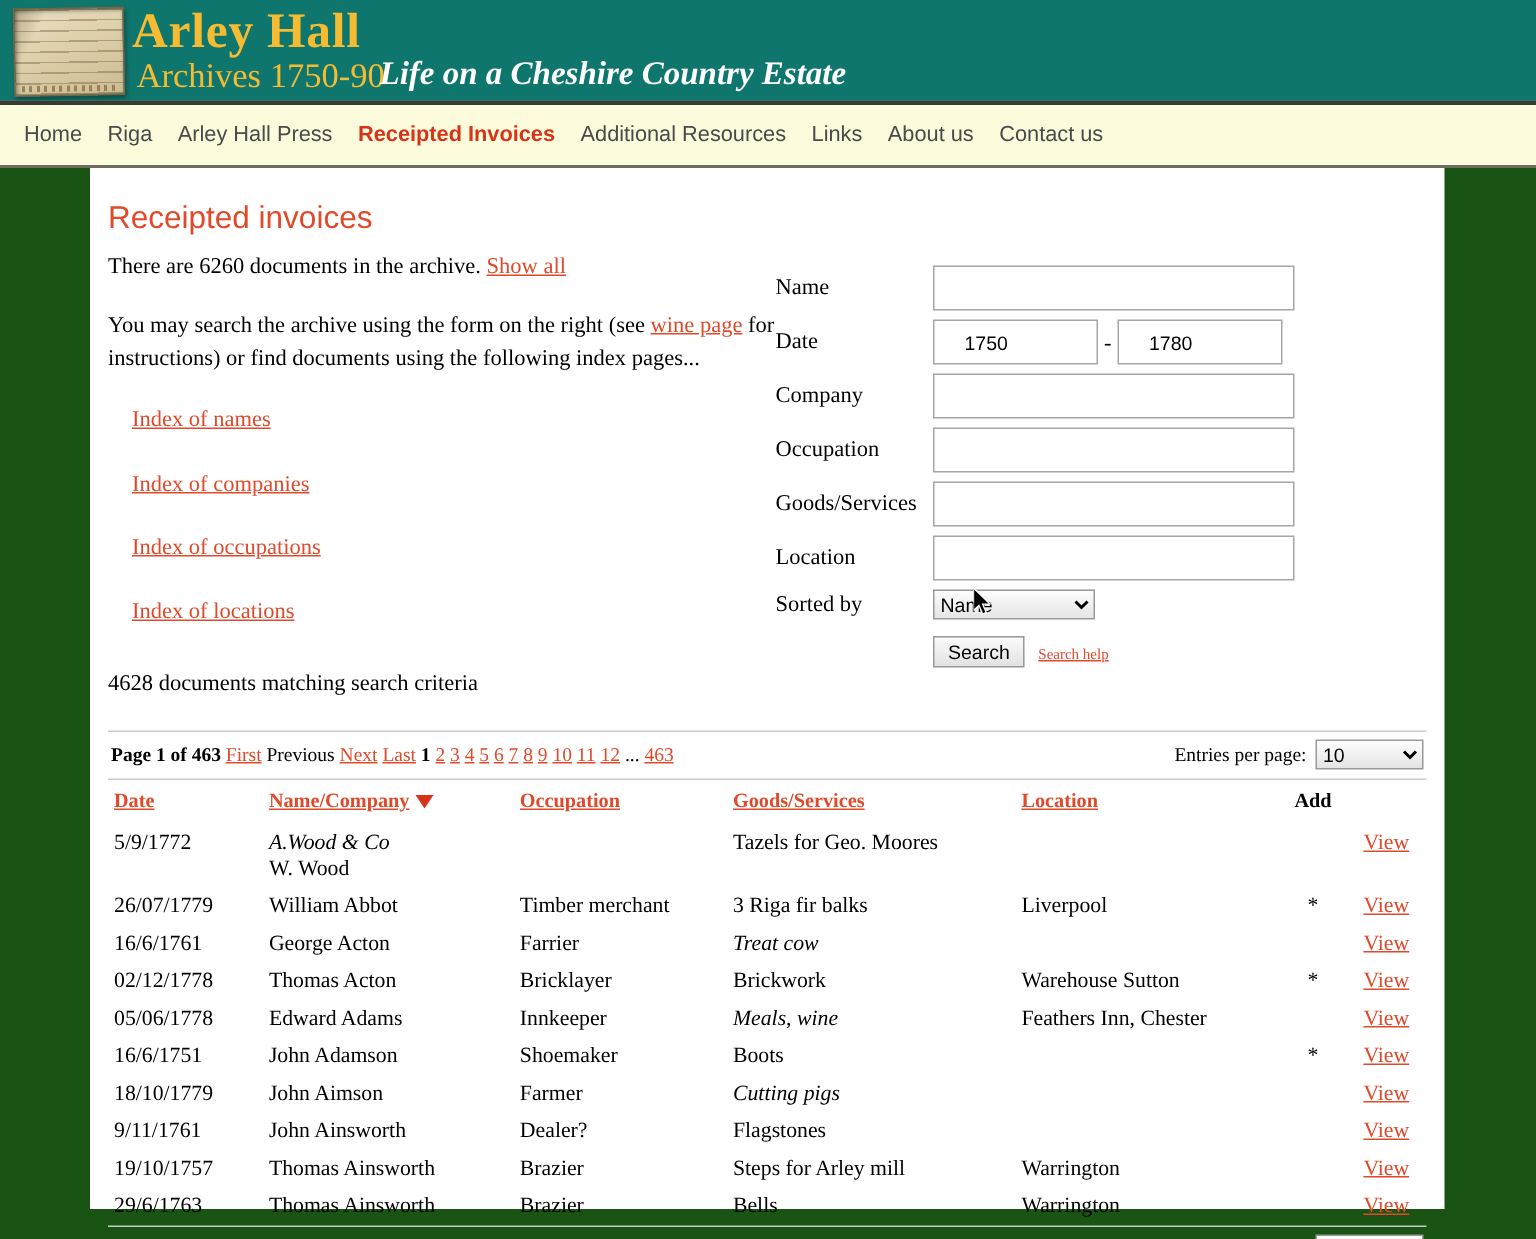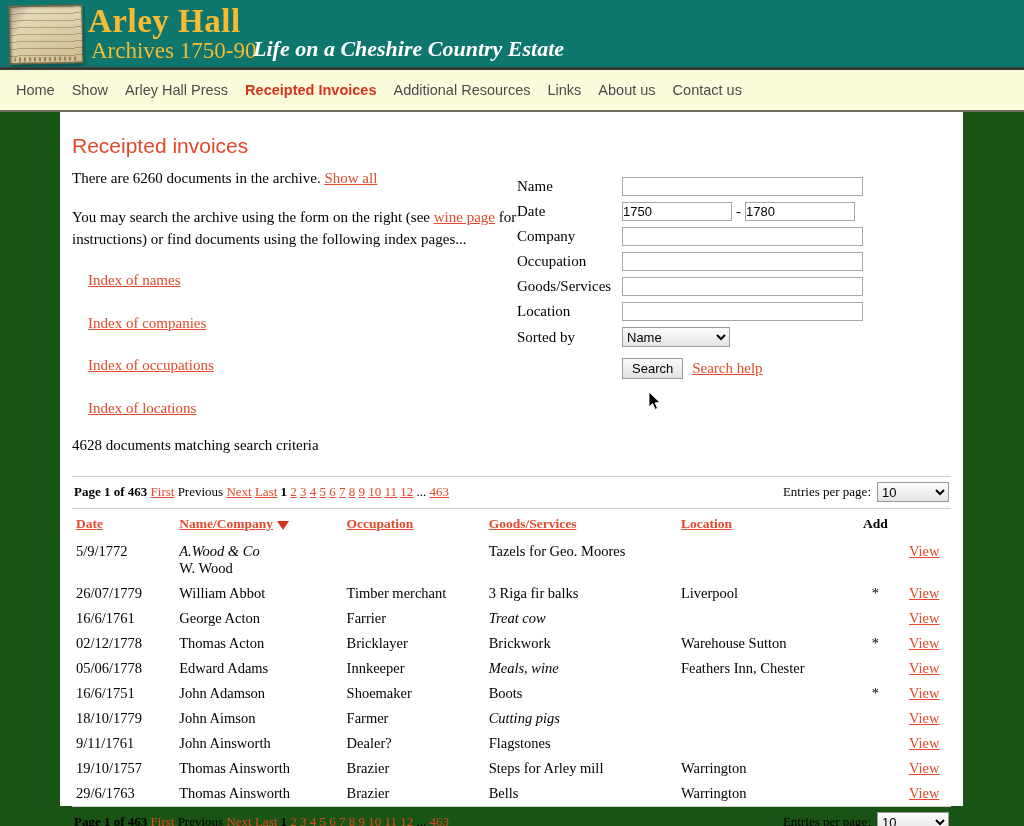--- a/index.html
+++ b/index.html
@@ -138,24 +138,24 @@
   .indexlist div { margin: 16px; }
 
   
   .form { margin-left: 0px; padding-top: 6px; }
   .form table { border-collapse: collapse; }
   .form td { padding: 3px 0; vertical-align: middle; }
   .form td.lbl { width: 105px; font-size: 15px; }
   input.tf {
     font-family: "Liberation Sans", "DejaVu Sans", sans-serif;
     font-size: 13px;
-    height: 19px;
+    height: 30px;
     box-sizing: border-box;
     border: 1px solid #a6a6a6;
-    padding: 1px 0;
+    padding: 1px 20px;
     background: #fff;
     color: #000;
   }
   input.wide { width: 241px; }
   input.half { width: 110px; }
   .dash { padding: 0 4px; }
   select.sel {
     font-family: "Liberation Sans", "DejaVu Sans", sans-serif;
     font-size: 13px;
     height: 20px;
@@ -168,21 +168,21 @@
     font-family: "Liberation Sans", "DejaVu Sans", sans-serif;
     font-size: 13px;
     padding: 2px 9px;
     border: 1px solid #9a9a9a;
     background: linear-gradient(#fbfbfb, #e2e2e2);
     color: #000;
     cursor: pointer;
   }
   .searchhelp {
     margin-left: 9px;
-    font-size: 15px;
+    font-size: 10px;
     color: #e0492a;
     text-decoration: underline;
     cursor: pointer;
   }
 
   
   .resultcount { margin: 0 0 22px 0; }
 
   .pagerule { border: none; border-top: 1px solid #c9c9c9; margin: 0; }
   .pagebar {
@@ -283,21 +283,21 @@
 
 <div class="banner">
   <div class="banner-logo"></div>
   <div class="banner-title">Arley Hall</div>
   <div class="banner-sub">Archives 1750-90</div>
   <div class="banner-tag">Life on a Cheshire Country Estate</div>
 </div>
 
 <div class="nav">
   <a>Home</a>
-  <a>Show</a>
+  <a>Riga</a>
   <a>Arley Hall Press</a>
   <a class="current">Receipted Invoices</a>
   <a>Additional Resources</a>
   <a>Links</a>
   <a>About us</a>
   <a>Contact us</a>
 </div>
 
 <div class="panel">
 

